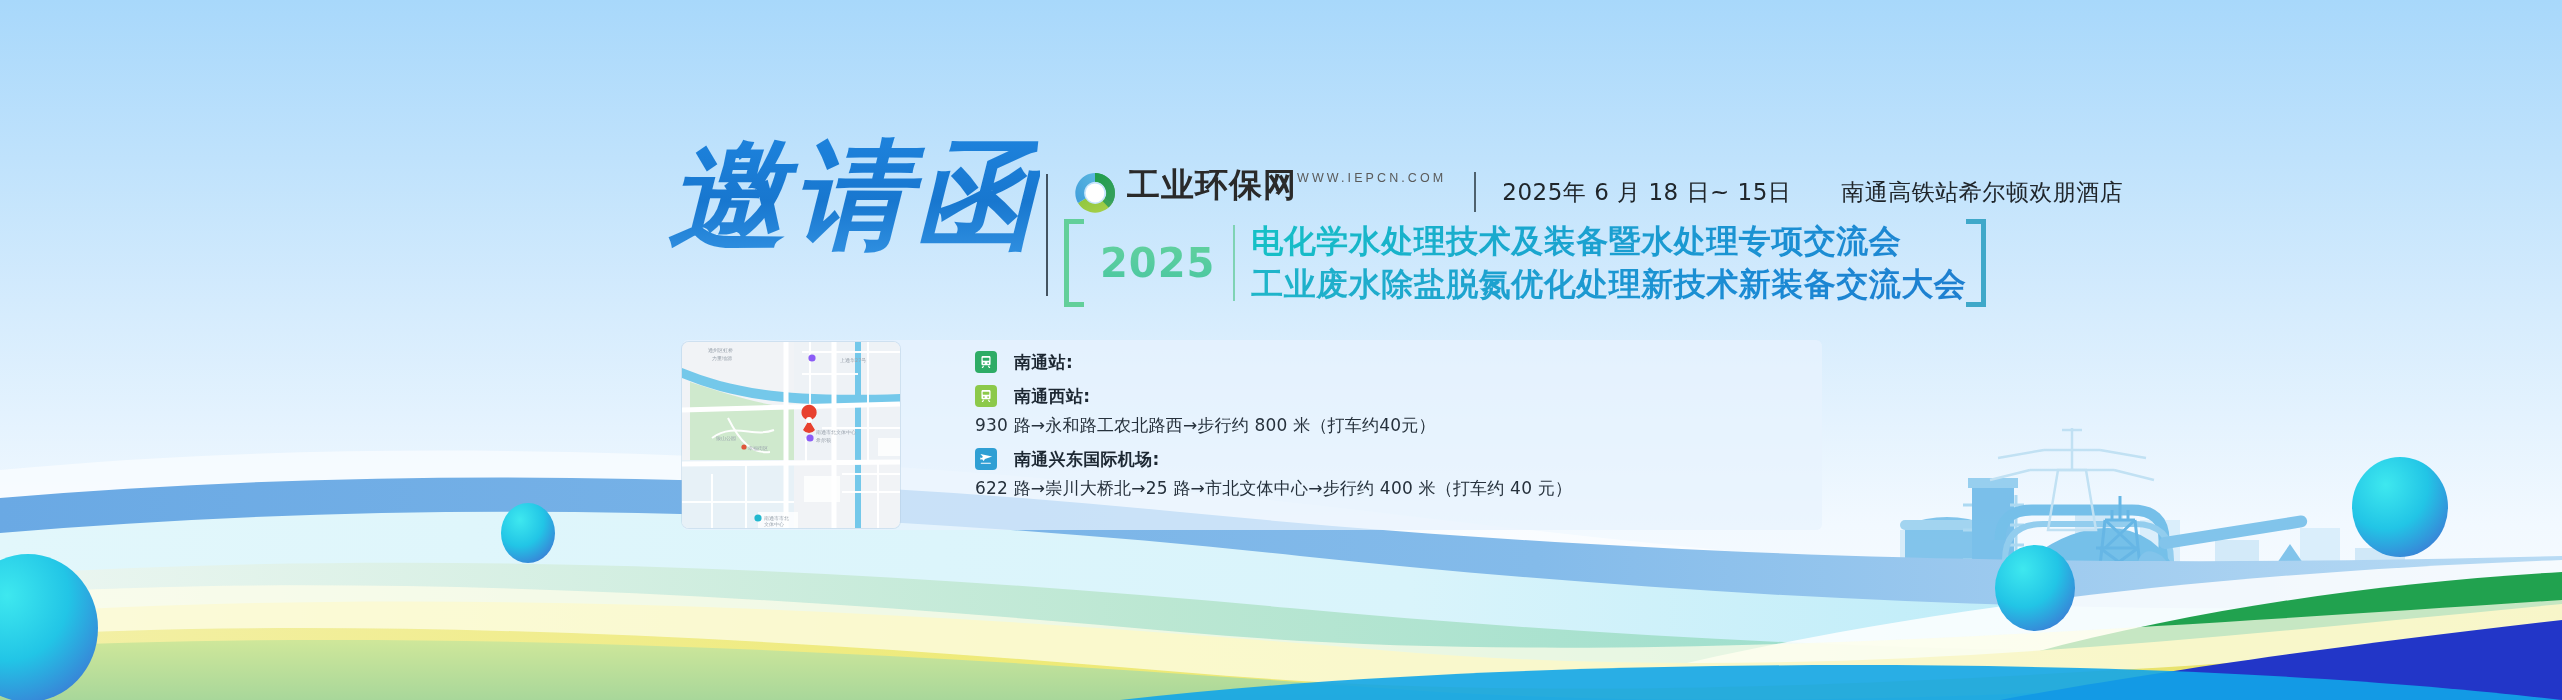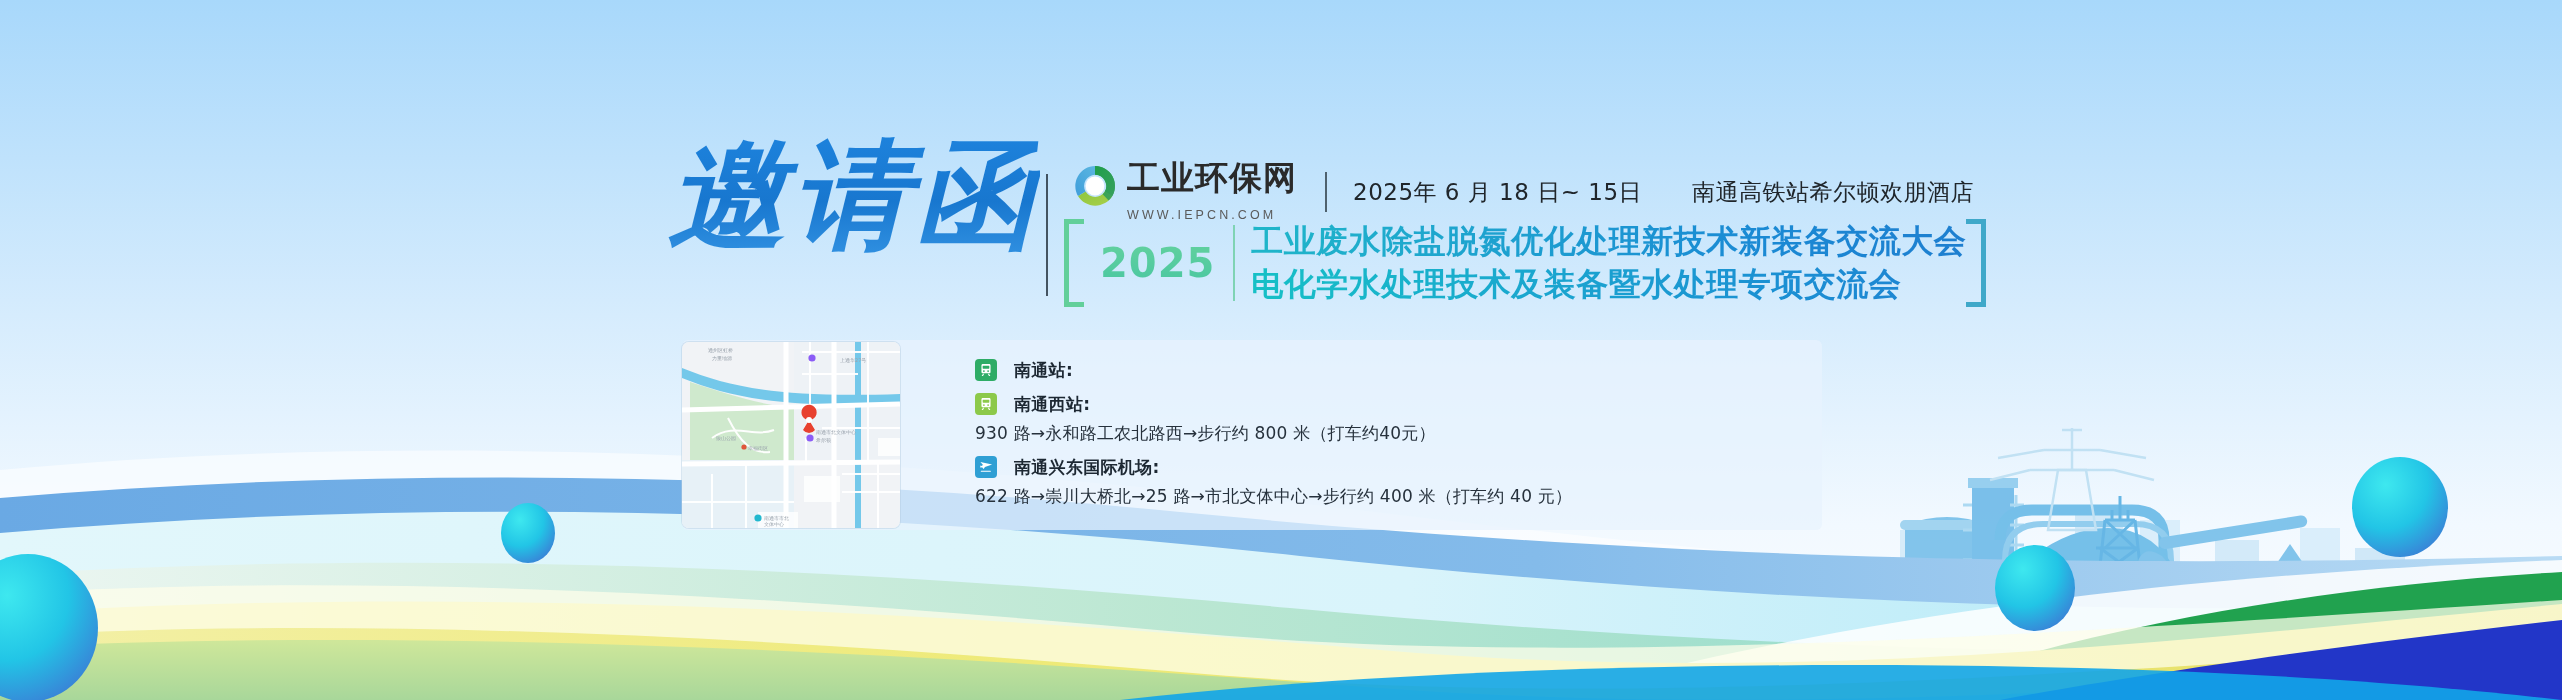--- a/index.html
+++ b/index.html
@@ -25,24 +25,24 @@
     -webkit-background-clip:text;background-clip:text;
     -webkit-text-fill-color:transparent;
     text-shadow:none;
     white-space:nowrap;
   }
   .vdivider{position:absolute;left:378px;top:30px;width:2px;height:122px;background:#2b3a45;opacity:.85;}
 
   .meta-row{position:absolute;left:404px;top:18px;display:flex;align-items:center;height:60px;}
   .logo-wrap{display:flex;align-items:flex-start;}
   .logo-mark{width:46px;height:46px;margin-top:2px;}
-  .logo-text{margin-left:9px;display:flex;flex-direction:column;justify-content:center;}
+  .logo-text{margin-left:9px;display:flex;justify-content:center;}
   .logo-cn{font-size:33px;line-height:34px;font-weight:bold;color:#2a2a2a;letter-spacing:1px;
     font-family:"DejaVu Sans","Liberation Sans",sans-serif;}
-  .logo-en{font-size:12.5px;line-height:16px;letter-spacing:3.1px;color:#5a5a5a;margin-top:12px;}
+  .logo-en{font-size:12.5px;line-height:16px;letter-spacing:3.1px;color:#5a5a5a;margin-top:2px;}
   .meta-sep{width:2px;height:40px;background:#3a4a55;margin:0 26px 0 28px;opacity:.85;}
   .meta-date{font-size:23px;color:#20262b;letter-spacing:.5px;white-space:nowrap;
     font-family:"DejaVu Sans","Liberation Sans",sans-serif;}
   .meta-venue{font-size:23px;color:#20262b;letter-spacing:.5px;white-space:nowrap;margin-left:50px;
     font-family:Liberation Serif, serif;}
 
   
   .conf{position:absolute;left:396px;top:75px;display:flex;align-items:stretch;height:88px;}
   .brk{width:20px;position:relative;}
   .brk::before{content:"";position:absolute;left:0;top:0;bottom:0;width:5px;background:#62cf9a;}
@@ -65,21 +65,21 @@
   .conf-line.l2{background:linear-gradient(90deg,#16c0c6 0%,#1aa6cf 40%,#1b8fd3 75%,#1f82d2 100%);
     -webkit-background-clip:text;background-clip:text;-webkit-text-fill-color:transparent;}
 
   
   .infopanel{position:absolute;left:682px;top:340px;width:1140px;height:190px;
     background:rgba(232,243,253,.72);border-radius:6px;}
   .mapthumb{position:absolute;left:682px;top:342px;width:218px;height:186px;
     border-radius:7px;overflow:hidden;box-shadow:0 0 0 1px rgba(180,205,225,.45);}
   .mapthumb svg{display:block;}
 
-  .routes{position:absolute;left:975px;top:358px;width:780px;}
+  .routes{position:absolute;left:975px;top:350px;width:780px;}
   .route{margin-bottom:10px;}
   .route-head{display:flex;align-items:center;height:24px;}
   .rt-icon{width:22px;height:22px;border-radius:4px;display:flex;align-items:center;justify-content:center;}
   .rt-icon svg{display:block;}
   .rt-label{margin-left:17px;font-size:17px;font-weight:bold;color:#1d2833;letter-spacing:.3px;
     font-family:"DejaVu Sans","Liberation Sans",sans-serif;}
   .rt-detail{margin-top:6px;font-size:17px;color:#26313c;letter-spacing:.2px;white-space:nowrap;
     font-family:"DejaVu Sans","Liberation Sans",sans-serif;}
 </style>
 </head>
@@ -360,20 +360,20 @@
       <span class="meta-sep"></span>
       <span class="meta-date">2025年 6 月 18 日~ 15日</span>
       <span class="meta-venue">南通高铁站希尔顿欢朋酒店</span>
     </div>
 
     <div class="conf">
       <span class="brk"></span>
       <span class="year">2025</span>
       <span class="ydiv"></span>
       <span class="conf-lines">
+        <span class="conf-line l2">电化学水处理技术及装备暨水处理专项交流会</span>
         <span class="conf-line l1">工业废水除盐脱氮优化处理新技术新装备交流大会</span>
-        <span class="conf-line l2">电化学水处理技术及装备暨水处理专项交流会</span>
       </span>
       <span class="brk-r"></span>
     </div>
   </div>
 
 </div>
 
 </body></html>

